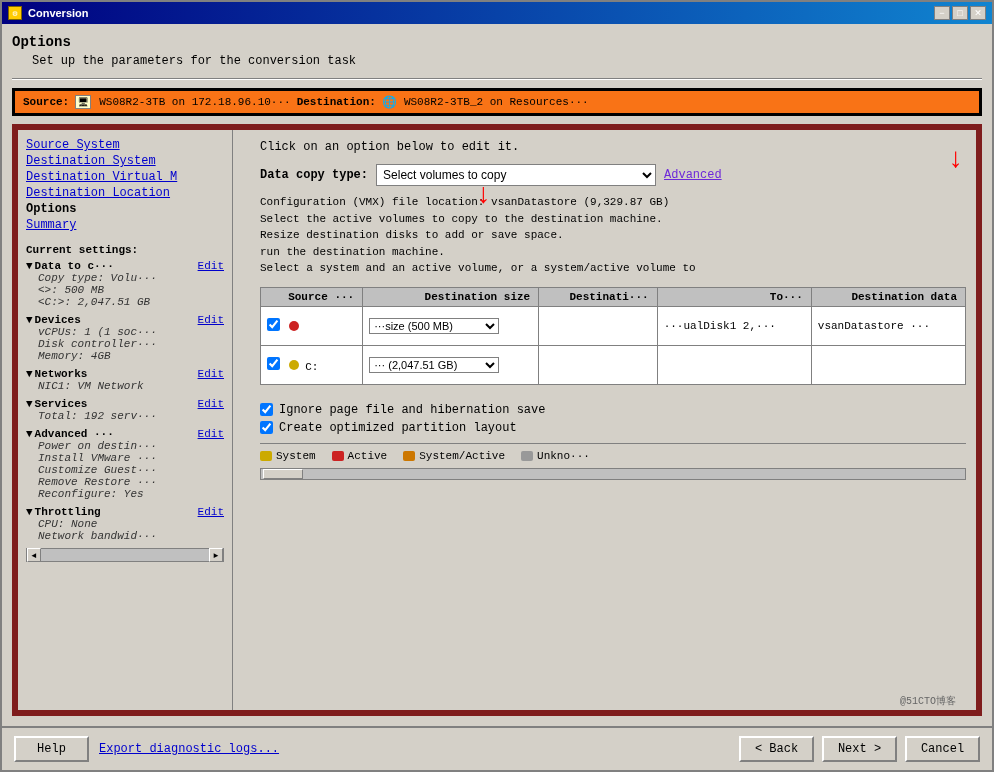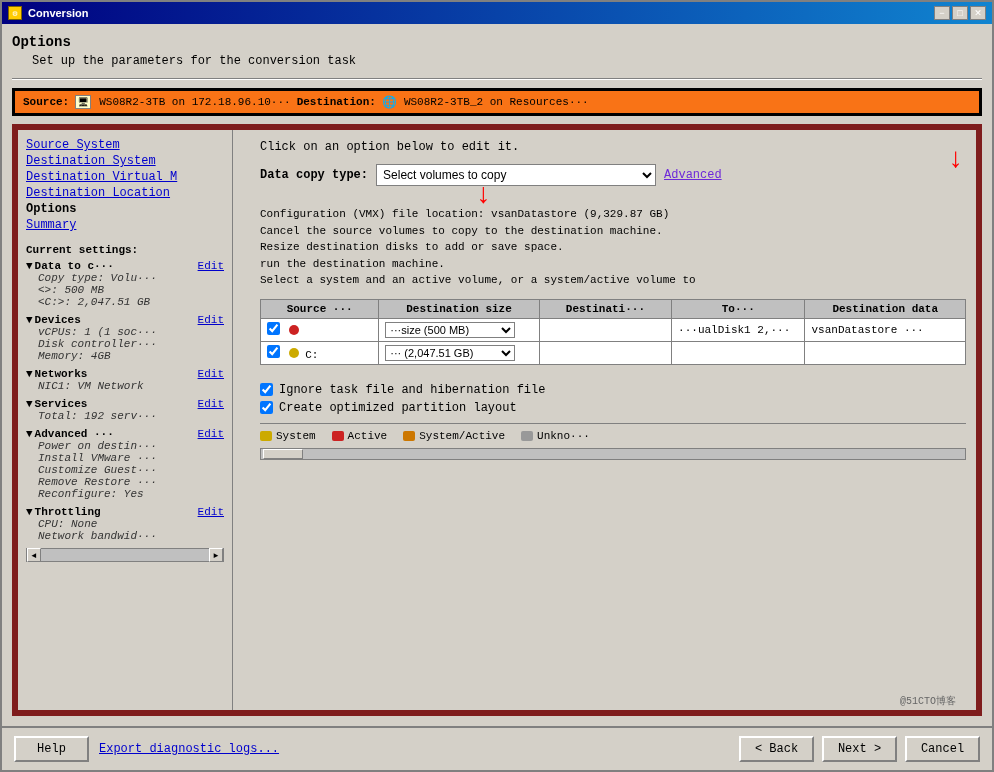--- a/index.html
+++ b/index.html
@@ -208,21 +208,21 @@
     .right-panel .instruction {
       font-size: 12px;
       margin-bottom: 10px;
     }
 
     
     .data-copy-row {
       display: flex;
       align-items: center;
       gap: 8px;
-      margin-bottom: 20px;
+      margin-bottom: 8px;
     }
 
     .data-copy-row label {
       font-weight: bold;
       font-size: 12px;
     }
 
     .data-copy-select {
       width: 280px;
       padding: 2px;
@@ -251,28 +251,28 @@
       width: 100%;
       border-collapse: collapse;
       font-size: 11px;
       margin-bottom: 10px;
       border: 1px solid #808080;
     }
 
     .volumes-table th {
       background: #c0c0c0;
       border: 1px solid #808080;
-      padding: 3px 22px;
-      text-align: center;
+      padding: 3px 8px;
+      text-align: right;
       font-weight: bold;
     }
 
     .volumes-table td {
       border: 1px solid #808080;
-      padding: 3px 6px;
+      padding: 11px 6px;
       background: white;
     }
 
     .vol-select {
       font-size: 11px;
       border: 1px solid #808080;
       background: white;
       width: 130px;
     }
 
@@ -566,21 +566,21 @@
         <div class="data-copy-row">
           <label>Data copy type:</label>
           <select class="data-copy-select">
             <option>Select volumes to copy</option>
           </select>
           <a class="advanced-link">Advanced</a>
         </div>
 
         <div class="description-text">
           <div>Configuration (VMX) file location: vsanDatastore (9,329.87 GB)</div>
-          <div>Cancel the source volumes to copy to the destination machine.</div>
+          <div>Select the active volumes to copy to the destination machine.</div>
           <div>Resize destination disks to add or save space.</div>
           <div>run the destination machine.</div>
           <div>Select a system and an active volume, or a system/active volume to</div>
         </div>
 
         <div class="table-scroll">
           <table class="volumes-table">
             <thead>
               <tr>
                 <th>Source ···</th>
@@ -619,21 +619,21 @@
                 <td></td>
                 <td></td>
                 <td></td>
               </tr>
             </tbody>
           </table>
         </div>
 
         <div class="checkbox-row">
           <input type="checkbox" checked="" style="">
-          <span>Ignore task file and hibernation file</span>
+          <span>Ignore page file and hibernation save</span>
         </div>
         <div class="checkbox-row">
           <input type="checkbox" checked="" style="">
           <span>Create optimized partition layout</span>
         </div>
 
         <div class="legend-row">
           <div class="legend-item">
             <span style="display:inline-block;width:12px;height:10px;background:#ccaa00;border-radius:2px;"></span>
             <span>System</span>

